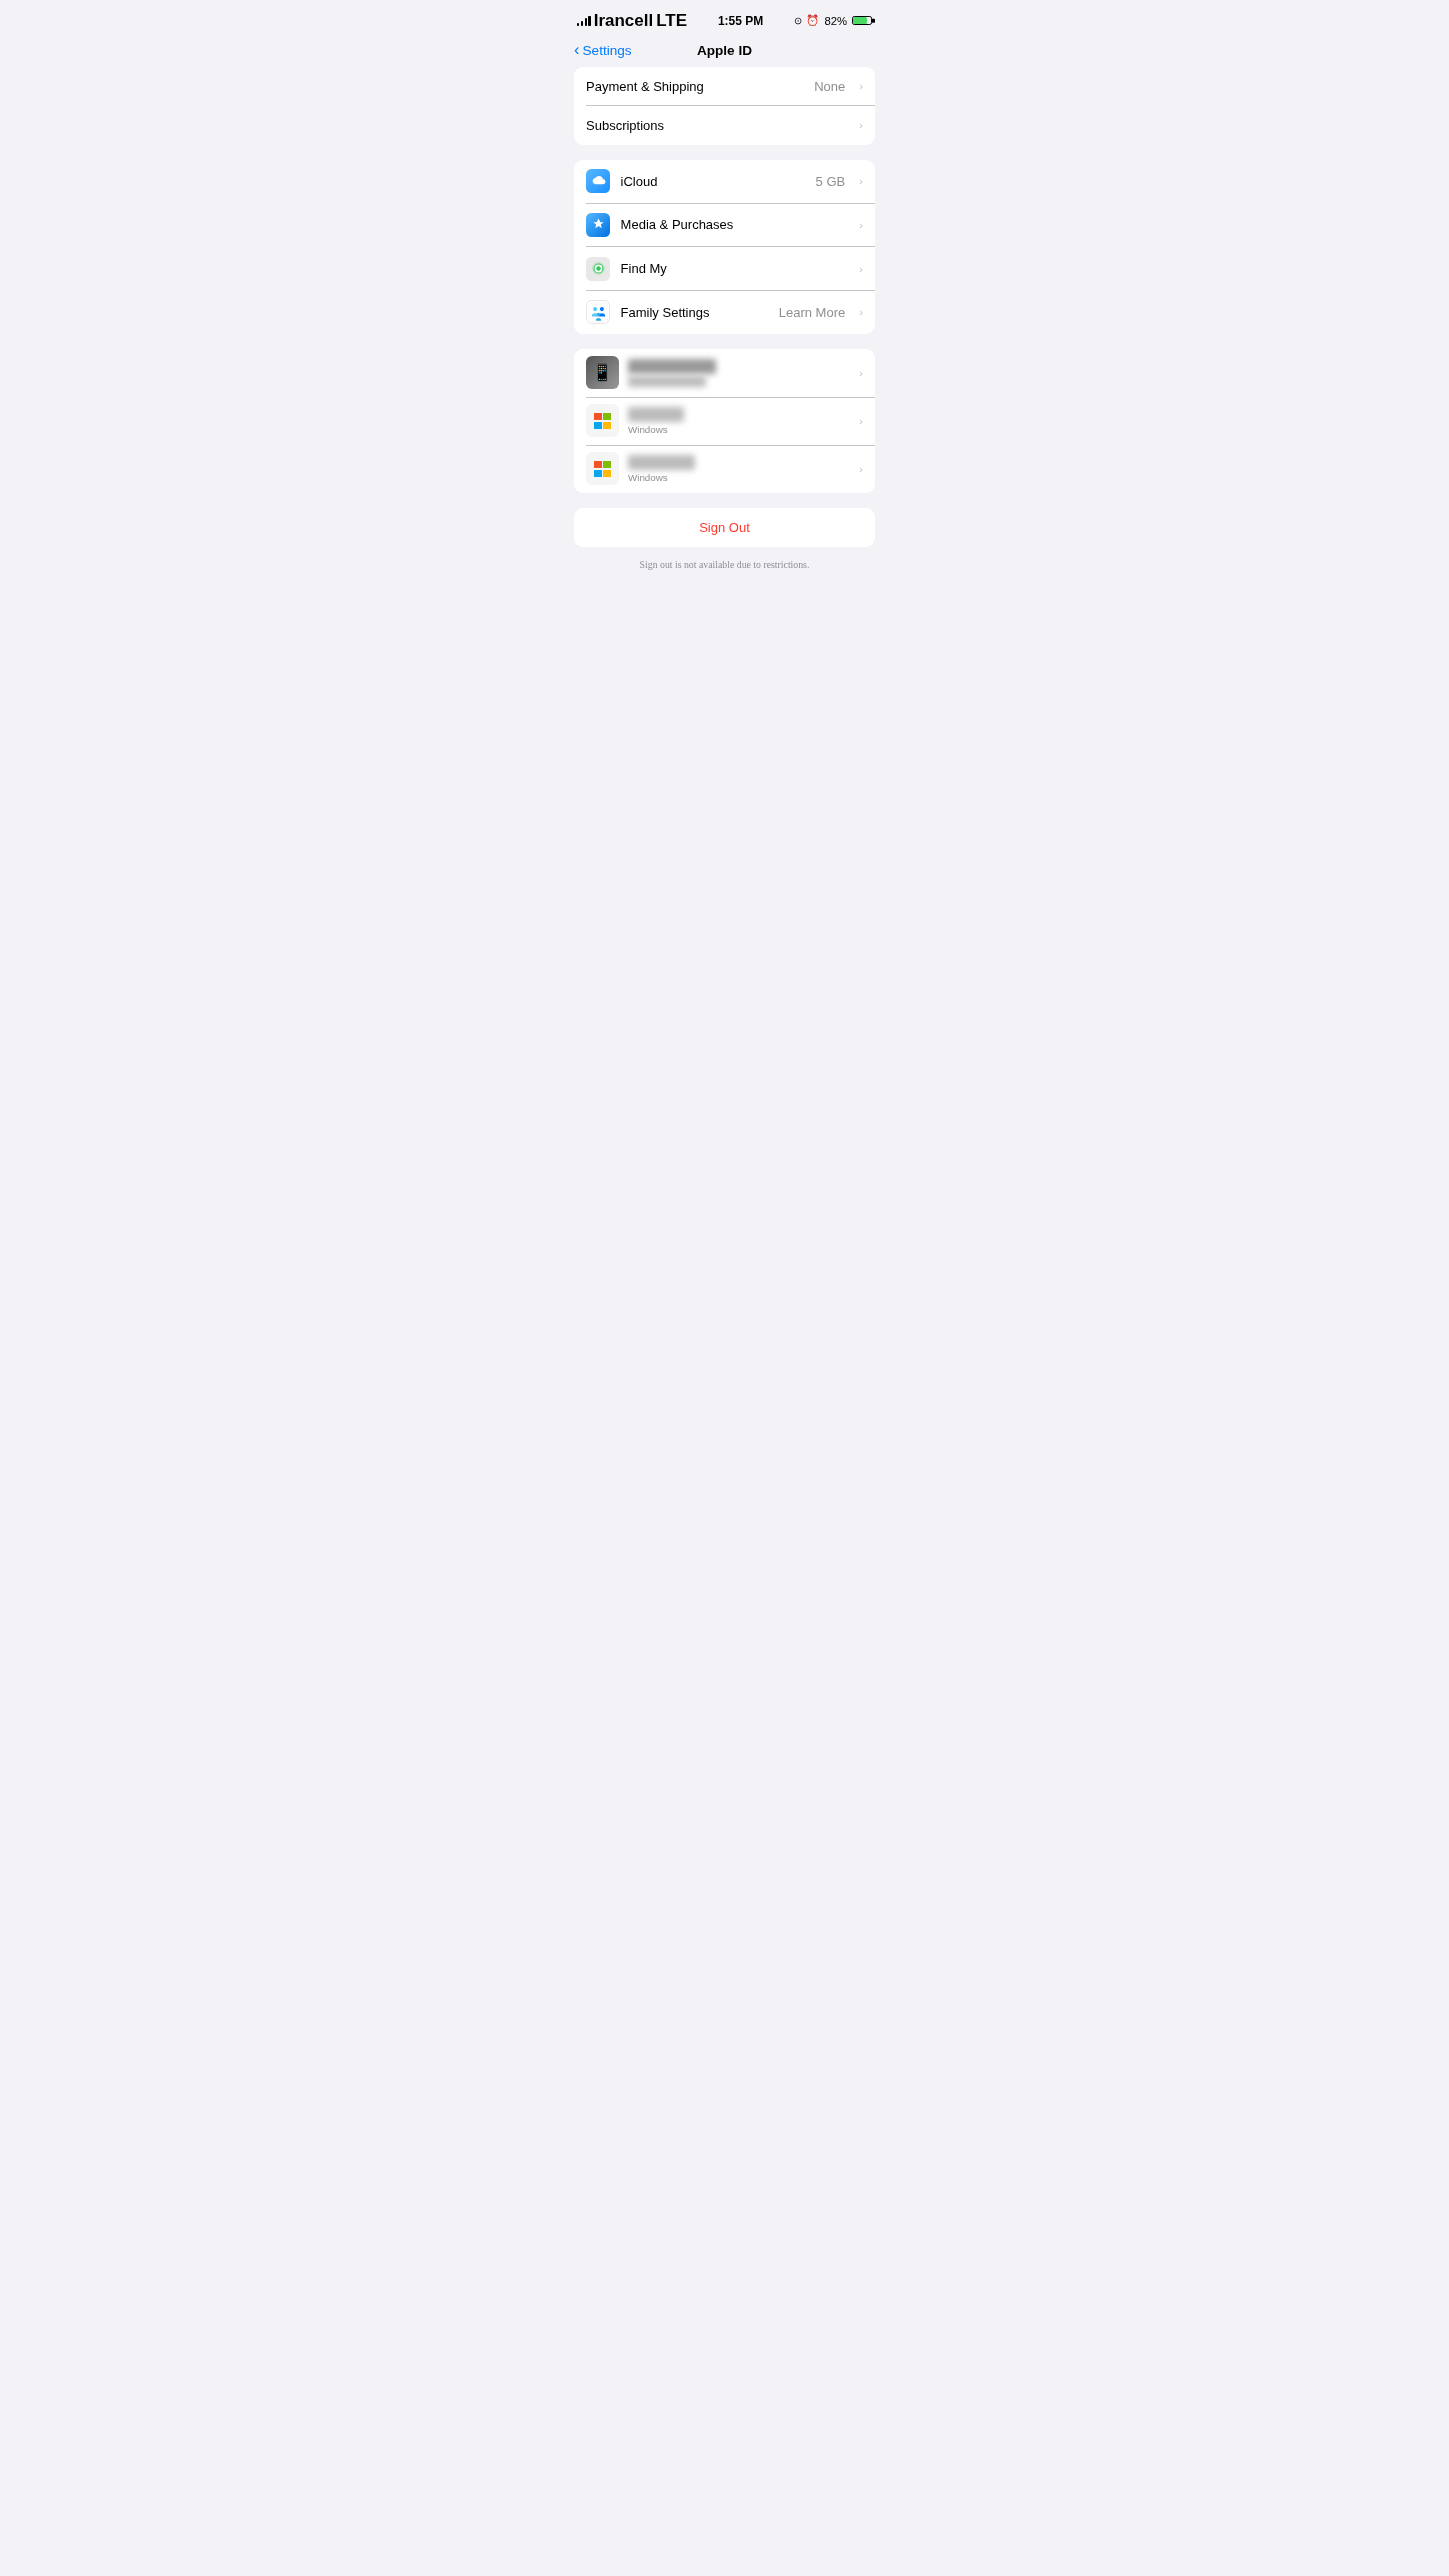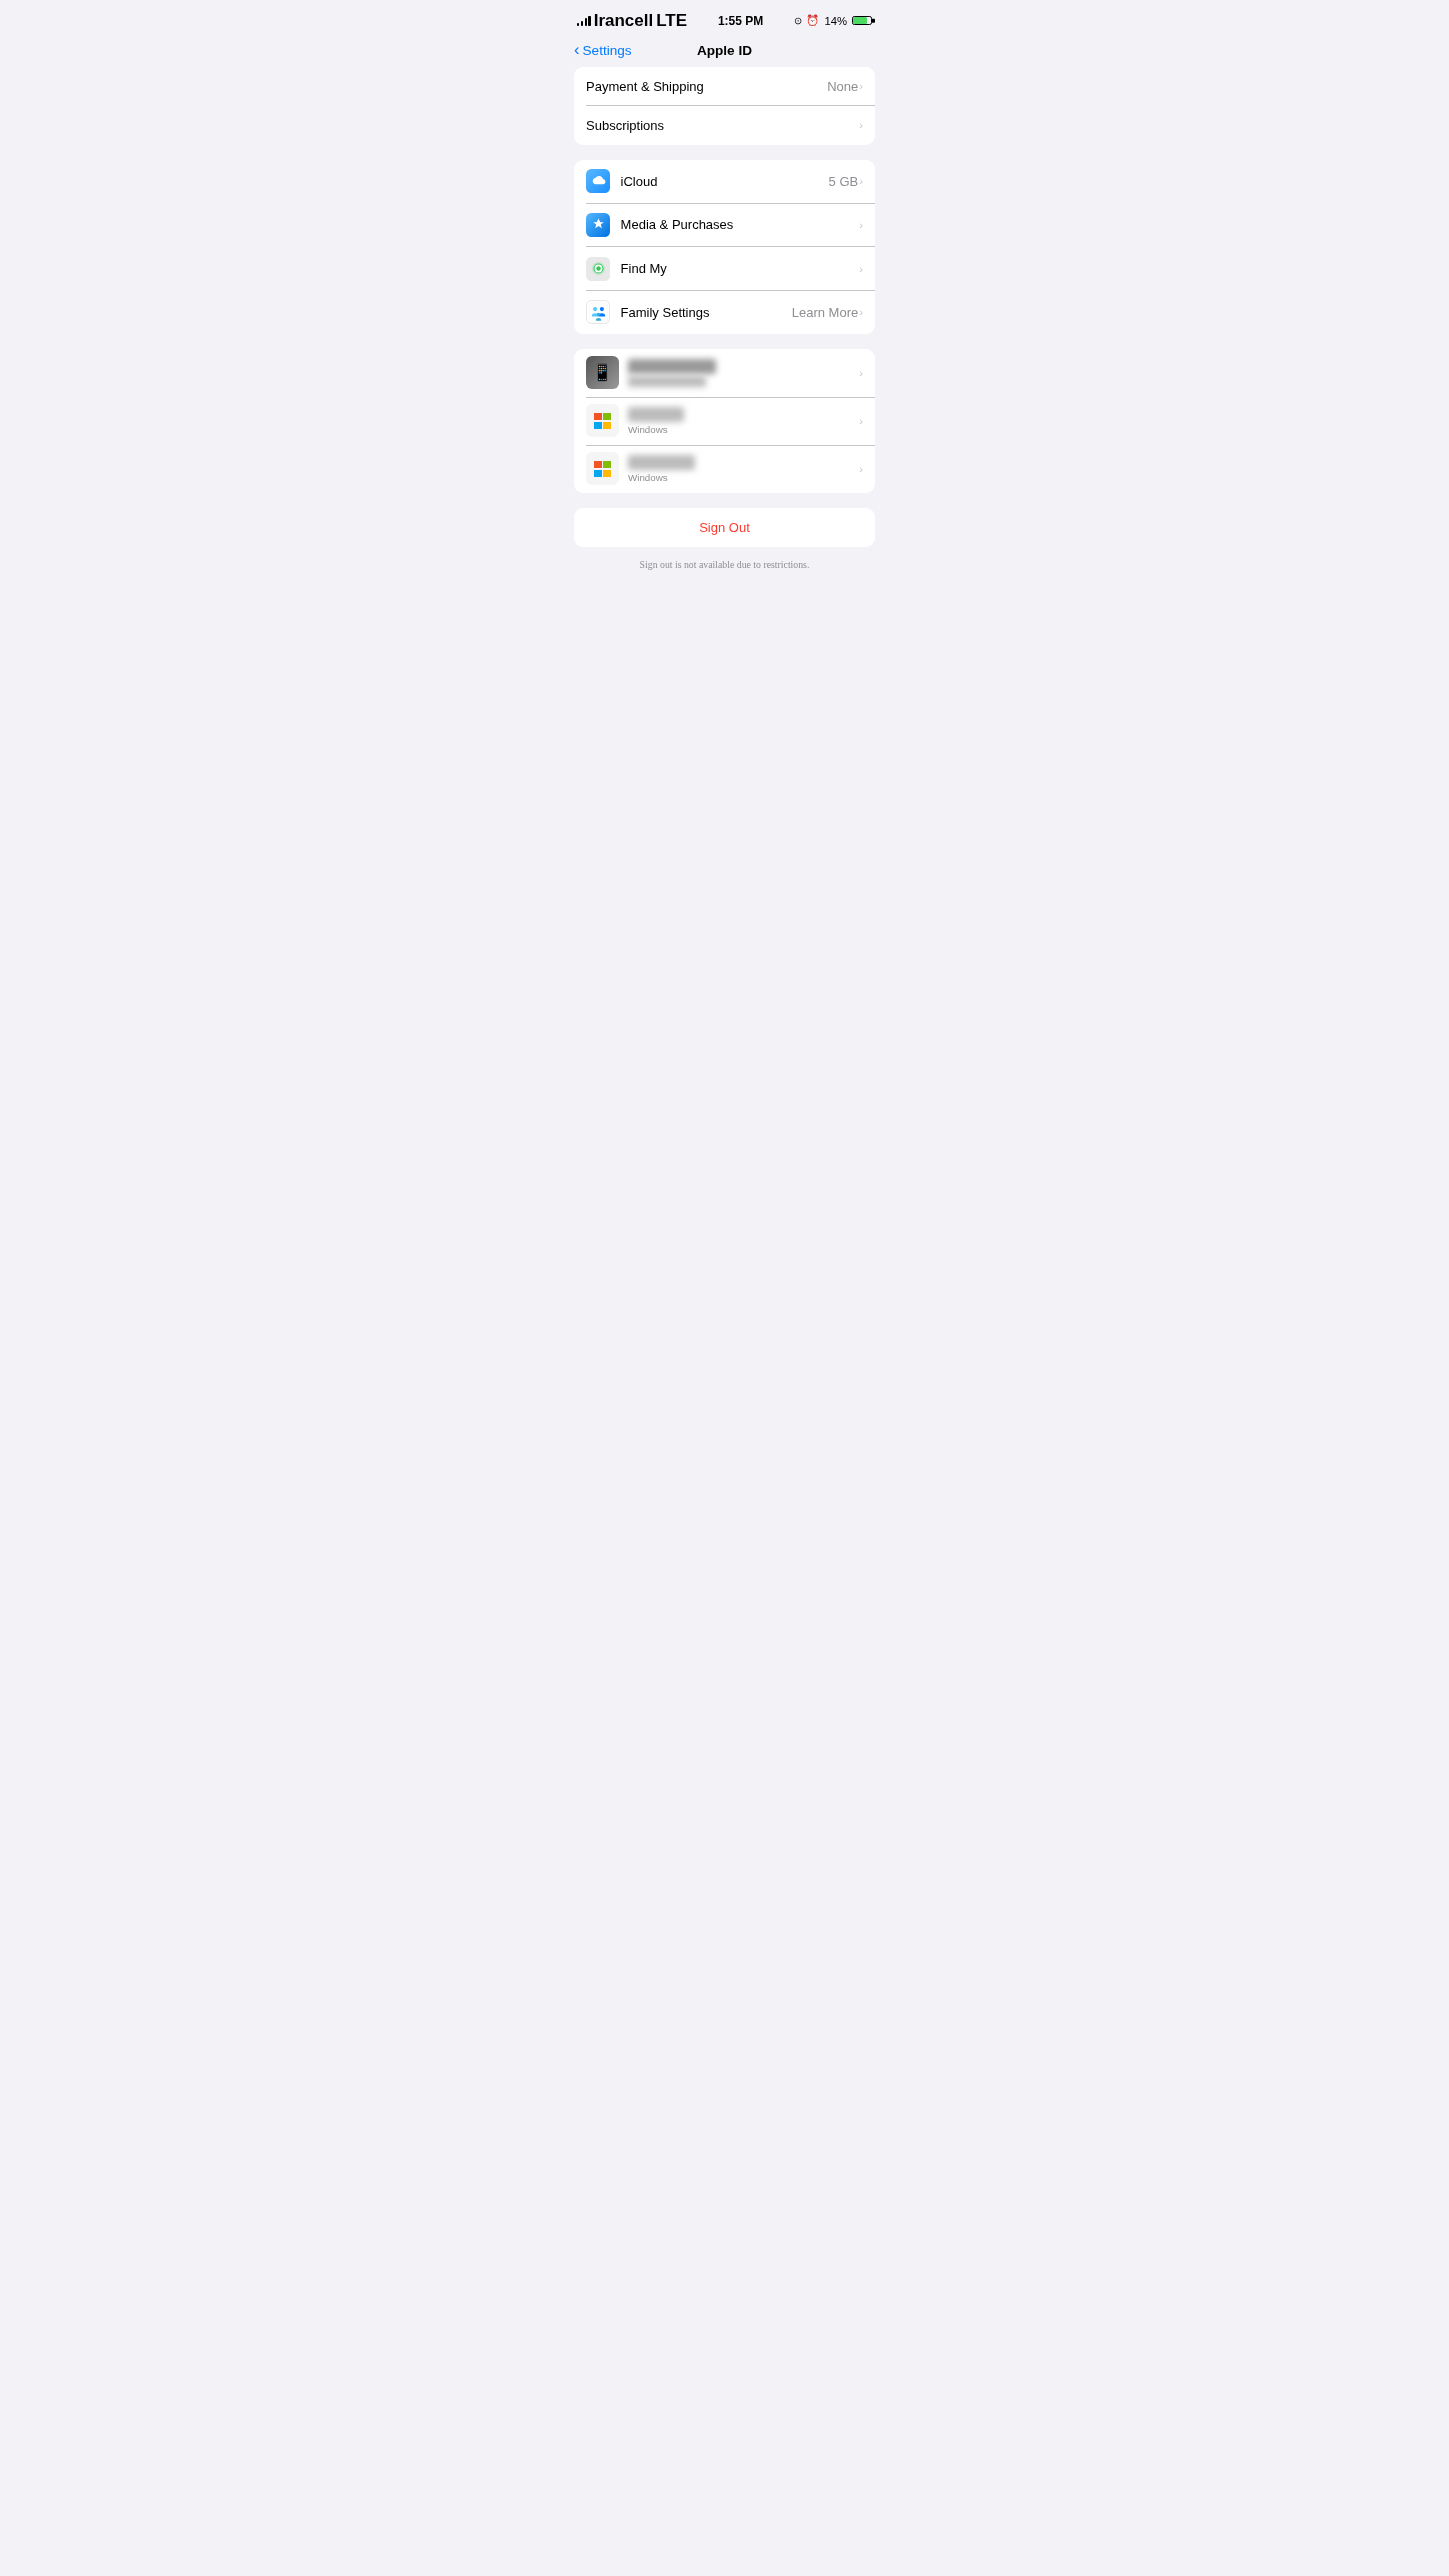--- a/index.html
+++ b/index.html
@@ -158,21 +158,21 @@
       align-items: center;
       justify-content: space-between;
     }
     .row-label {
       font-size: 13px;
       color: #000;
     }
     .row-value {
       display: flex;
       align-items: center;
-      gap: 1px;
+      gap: 14px;
       color: #8e8e93;
       font-size: 13px;
       padding-left: 46px;
     }
     .chevron {
       color: #c7c7cc;
       font-size: 11.3px;
       font-weight: 500;
     }
 
@@ -269,21 +269,21 @@
       <span style="height:7.5px"></span>
       <span style="height:9.8px"></span>
     </div>
     <span>Irancell</span>
     <span>LTE</span>
   </div>
   <div class="status-center">1:55 PM</div>
   <div class="status-right">
     <span style="font-size:9.8px;">⊙</span>
     <span style="font-size:10.6px;">⏰</span>
-    <span>14%</span>
+    <span>82%</span>
     <div class="battery-container">
       <div class="battery-icon">
         <div class="battery-fill"></div>
       </div>
     </div>
   </div>
 </div>
 
 <div class="nav-bar">
   <div class="nav-back">

